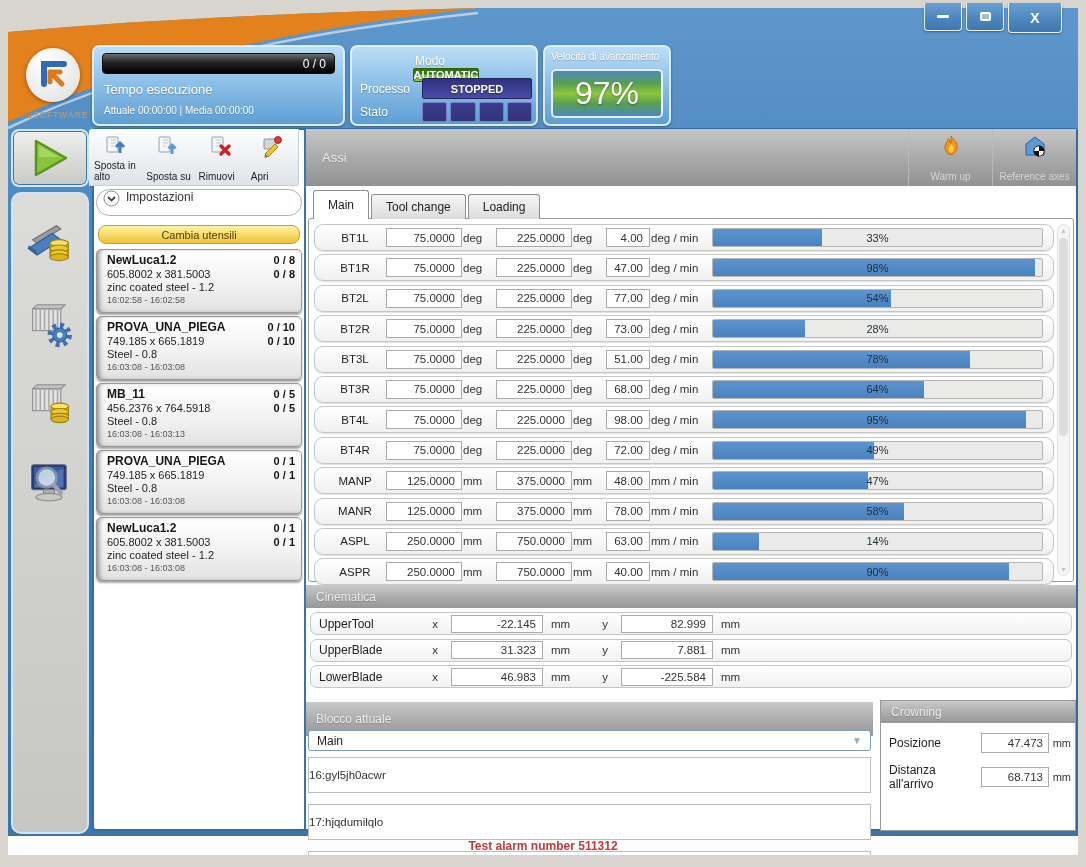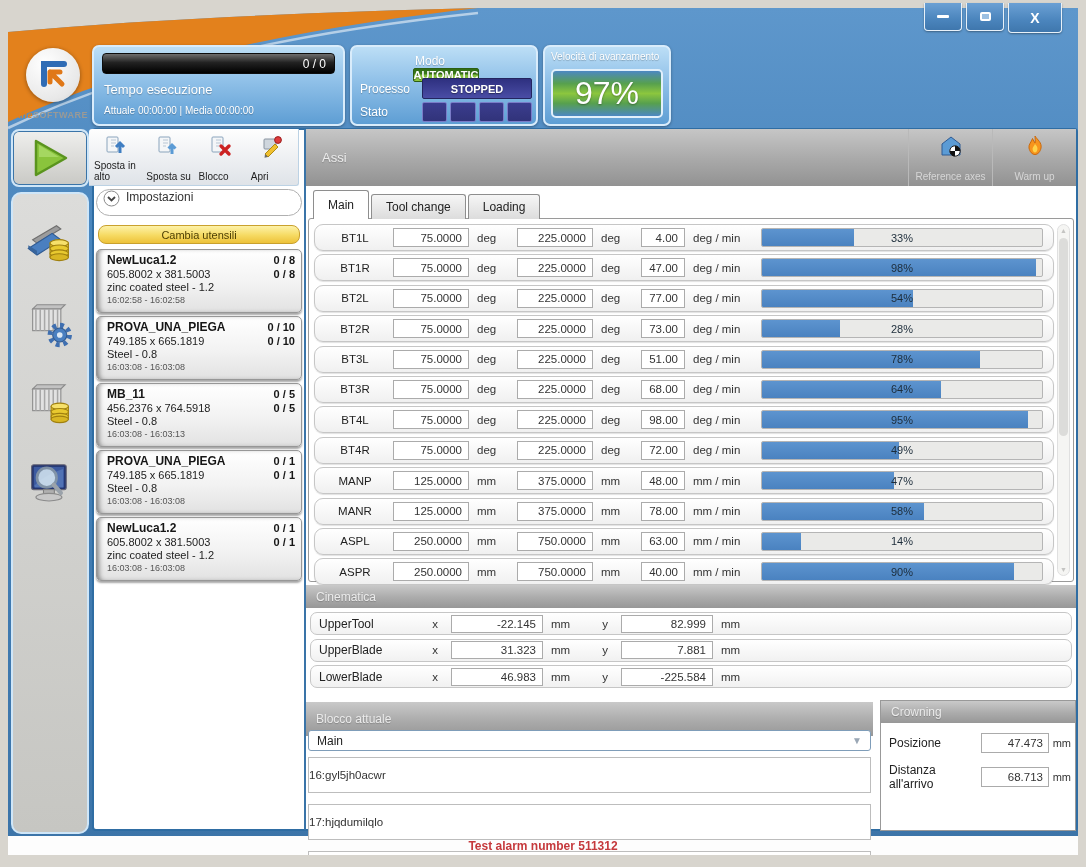--- a/index.html
+++ b/index.html
@@ -106,21 +106,21 @@
   .tab { font-size:12px; color:#222; border:1px solid #8e8e8e; border-bottom:none; border-radius:3px 3px 0 0;
          padding:0 14px; display:flex; align-items:center; cursor:pointer; height:25px;
          background:linear-gradient(180deg,#f6f6f6,#dcdcdc); margin-right:2px; }
   .tab.active { height:29px; background:#fff; position:relative; z-index:9; }
 
   
   .axes-box { position:absolute; left:300px; top:210px; width:766px; height:364px; background:#fff;
               border:1px solid #9a9a9a; border-radius:3px; z-index:7; }
   .axes-list { position:absolute; left:5px; top:5px; width:740px; }
   .axis-row { display:flex; align-items:center; height:27px; margin-bottom:3.4px; border:1px solid #c6c6c6; border-radius:9px;
-              background:linear-gradient(180deg,#ffffff,#f0f0f0); padding-left:10px; column-gap:8px; box-shadow:0 1px 1px rgba(0,0,0,.12); }
+              background:linear-gradient(180deg,#ffffff,#f0f0f0); padding-left:10px; column-gap:1px; box-shadow:0 1px 1px rgba(0,0,0,.12); }
   .ax-name { width:60px; text-align:center; font-size:11.5px; color:#222; }
   .ax-input { width:76px; height:19px; background:#fff; border:1px solid #ababab; font-size:11.5px; color:#333;
               display:flex; align-items:center; justify-content:flex-end; padding-right:6px; }
   .ax-input.small { width:44px; }
   .ax-unit { width:32px; font-size:11.5px; color:#333; }
   .ax-unit.wide { width:60px; }
   .ax-bar { flex:1; height:19px; margin-right:10px; position:relative; border:1px solid #b5b5b5; border-radius:2px;
             background:#eaeae8; overflow:hidden; }
   .ax-fill { position:absolute; left:0; top:0; bottom:0; background:linear-gradient(180deg,#5d94cf,#4a82c0); }
   .ax-pct { position:absolute; inset:0; display:flex; align-items:center; justify-content:center; font-size:11px; color:#1c2c3a; }
@@ -255,50 +255,50 @@
           <path d="M17,20 L17,12 M13.5,14.5 L17,11 L20.5,14.5" stroke="#5b9bd5" stroke-width="3" fill="none"></path>
         </svg>
         <div class="tb-label">Sposta su</div>
       </div>
       <div class="tb-btn">
         <svg width="24" height="24" viewBox="0 0 24 24">
           <rect x="4" y="3" width="11" height="15" rx="1" fill="#f4f6f8" stroke="#8aa4bc"></rect>
           <path d="M8,6 h5 M8,9 h5 M8,12 h3" stroke="#b8c6d4" stroke-width="1"></path>
           <path d="M13,12 L21,20 M21,12 L13,20" stroke="#cc2222" stroke-width="3.4" stroke-linecap="round"></path>
         </svg>
-        <div class="tb-label">Blocco</div>
+        <div class="tb-label">Rimuovi</div>
       </div>
       <div class="tb-btn">
         <svg width="24" height="24" viewBox="0 0 24 24">
           <rect x="4" y="5" width="12" height="10" rx="1" fill="#cfd6dd" stroke="#8a94a0"></rect>
           <circle cx="18" cy="6" r="3.4" fill="#e03c3c" stroke="#9c1f1f"></circle>
           <path d="M5,20 L15,10 L18,13 L8,23 Z" fill="#f0c030" stroke="#b08a10"></path>
           <path d="M5,20 L8,23 L4.5,23.8 Z" fill="#6b6b6b"></path>
         </svg>
         <div class="tb-label">Apri</div>
       </div>
     </div>
 
     <div class="assi-header">
       <div class="assi-title">Assi</div>
       <div class="hdr-btn">
         <svg width="24" height="24" viewBox="0 0 24 24">
+          <path d="M12,1 C14.5,5 19,7.5 18,13 C17.3,16.8 14.8,19.5 12,19.5 C9.2,19.5 6.7,16.8 6,13 C5.3,9.5 8.5,7 9.5,3.5 C10.5,5.8 11.3,6.8 12,8 C12.6,5.2 12,3.2 12,1 Z" fill="#f7941d" stroke="#c96a10" stroke-width="1"></path>
+          <path d="M12,9 C13.4,11 15,12 14.4,14.6 C14,16.4 13.1,17.5 12,17.5 C10.9,17.5 10,16.4 9.6,14.6 C9.2,12.8 10.8,11.4 12,9 Z" fill="#ffd24a"></path>
+        </svg>
+        <div class="hdr-btn-label">Warm up</div>
+      </div>
+      <div class="hdr-btn">
+        <svg width="24" height="24" viewBox="0 0 24 24">
           <path d="M12,2 L21,9 L21,20 L3,20 L3,9 Z" fill="#5b9bd5" stroke="#2f5a92"></path>
           <circle cx="16" cy="16" r="5.2" fill="#fff" stroke="#222"></circle>
           <path d="M16,16 L16,10.8 A5.2,5.2 0 0 1 21.2,16 Z" fill="#111"></path>
           <path d="M16,16 L10.8,16 A5.2,5.2 0 0 0 16,21.2 Z" fill="#111"></path>
         </svg>
         <div class="hdr-btn-label">Reference axes</div>
-      </div>
-      <div class="hdr-btn">
-        <svg width="24" height="24" viewBox="0 0 24 24">
-          <path d="M12,1 C14.5,5 19,7.5 18,13 C17.3,16.8 14.8,19.5 12,19.5 C9.2,19.5 6.7,16.8 6,13 C5.3,9.5 8.5,7 9.5,3.5 C10.5,5.8 11.3,6.8 12,8 C12.6,5.2 12,3.2 12,1 Z" fill="#f7941d" stroke="#c96a10" stroke-width="1"></path>
-          <path d="M12,9 C13.4,11 15,12 14.4,14.6 C14,16.4 13.1,17.5 12,17.5 C10.9,17.5 10,16.4 9.6,14.6 C9.2,12.8 10.8,11.4 12,9 Z" fill="#ffd24a"></path>
-        </svg>
-        <div class="hdr-btn-label">Warm up</div>
       </div>
     </div>
 
     <div class="side-play">
       <svg width="42" height="40" viewBox="0 0 42 40">
         <polygon points="7,3 37,20 7,37" fill="#8ac43c" stroke="#5a941e" stroke-width="2.5" stroke-linejoin="round"></polygon>
         <polygon points="10,7 30,19 10,19" fill="#aedd6e" opacity=".75"></polygon>
       </svg>
     </div>
     <div class="side-group">

